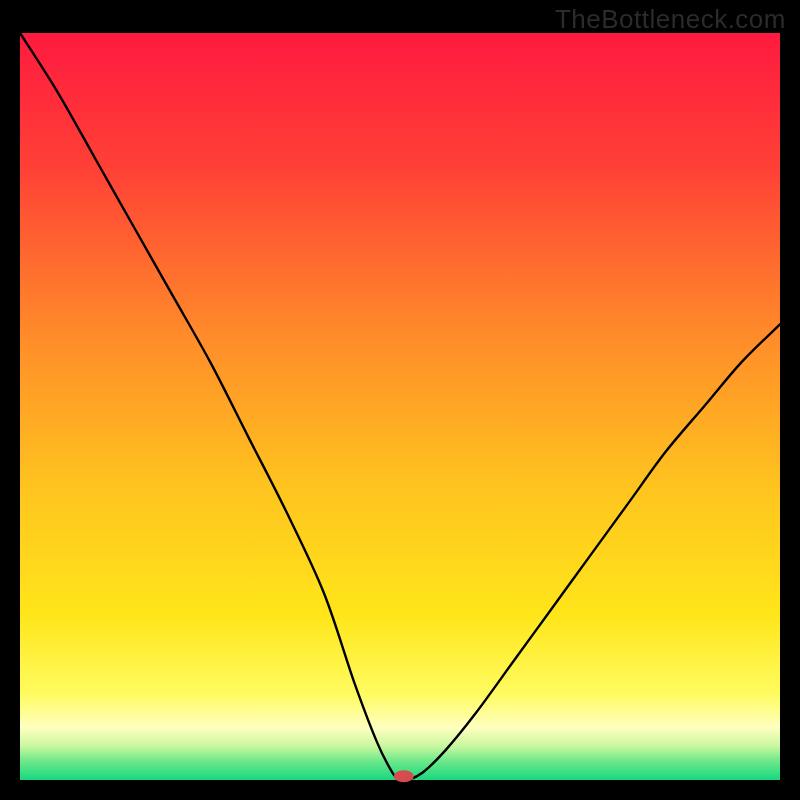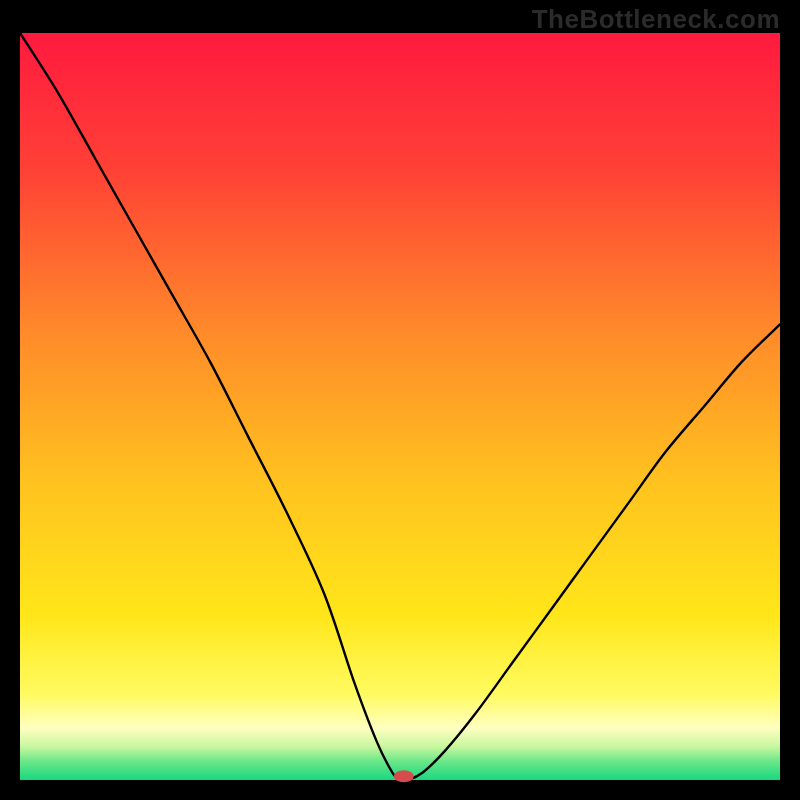--- a/index.html
+++ b/index.html
@@ -13,24 +13,24 @@
   }
   .frame {
     position: relative;
     width: 800px;
     height: 800px;
     background: #000;
   }
   .watermark {
     position: absolute;
     top: 4px;
-    right: 20px;
+    right: 14px;
     color: #2b2b2b;
     font-size: 26px;
-    font-weight: 700;
+    font-weight: 400;
     letter-spacing: 0.5px;
     user-select: none;
   }
   svg {
     position: absolute;
     top: 0;
     left: 0;
   }
 </style>
 </head>

